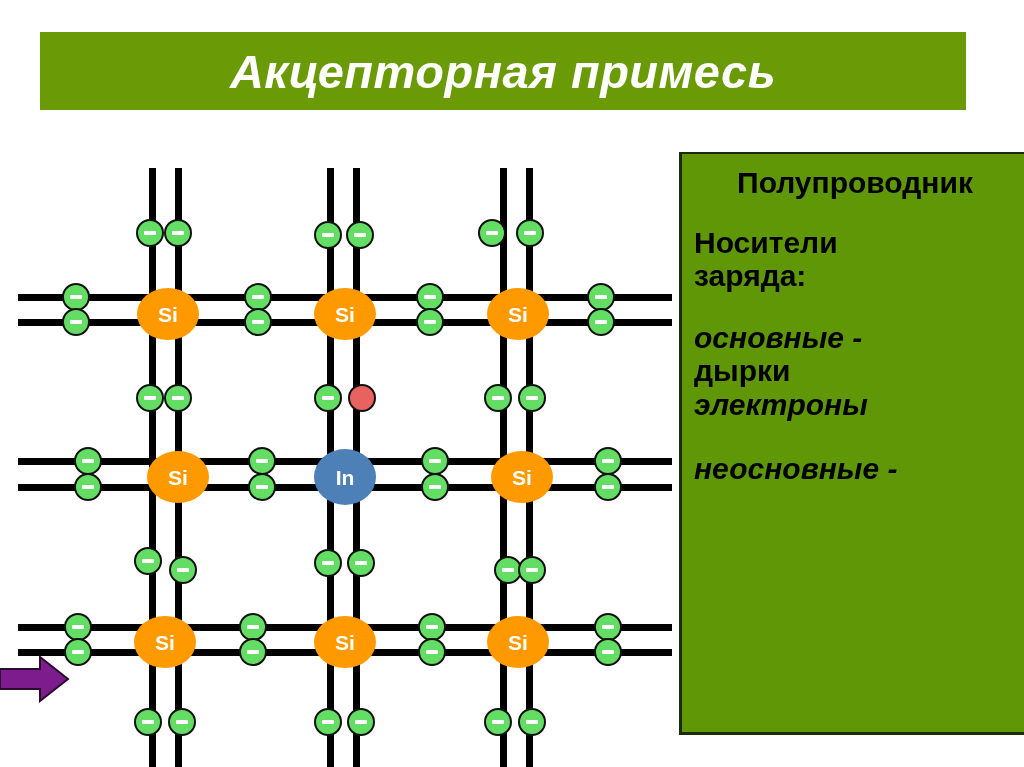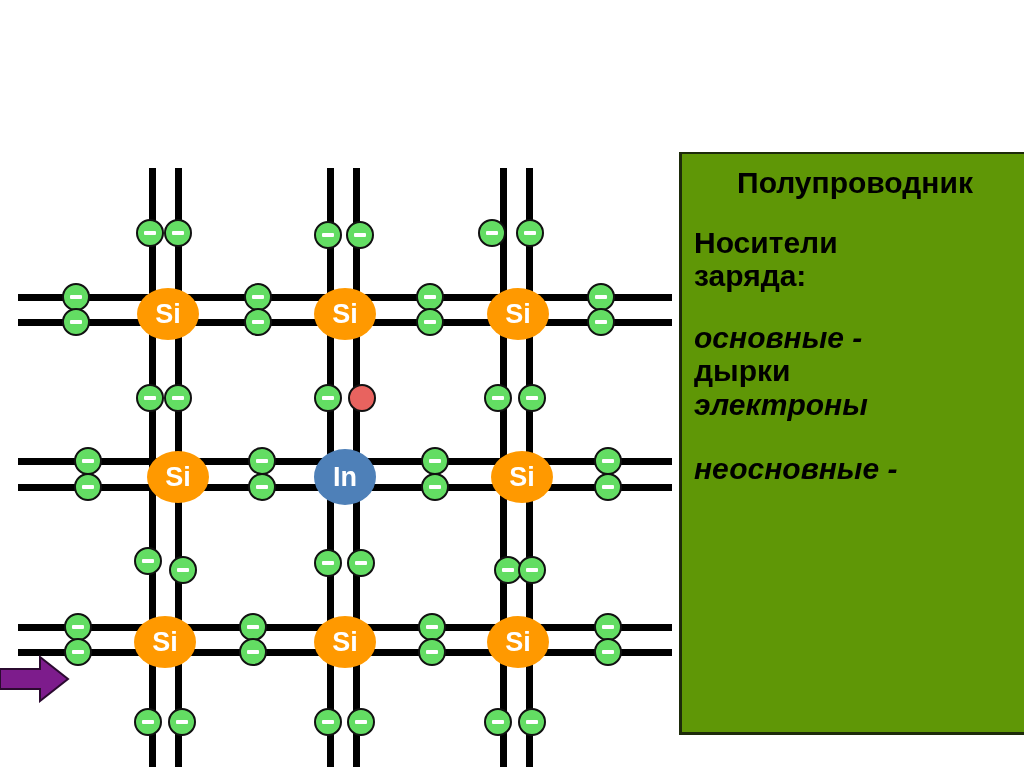--- a/index.html
+++ b/index.html
@@ -71,21 +71,21 @@
     height:7px;
     background:#000000;
   }
 
   .atom{
     position:absolute;
     border-radius:50%;
     display:flex;align-items:center;justify-content:center;
     color:#ffffff;
     font-weight:bold;
-    font-size:27px;
+    font-size:21px;
     line-height:1;
   }
   .atom-si{background:#FF9900;width:62px;height:52px;}
   .atom-in{background:#4E80B8;width:62px;height:56px;}
 
   .electron{
     position:absolute;
     width:28px;height:28px;
     border-radius:50%;
     background:#63DD63;
@@ -113,20 +113,23 @@
     position:absolute;
     left:0px;top:655px;
     width:70px;height:48px;
   }
 </style>
 </head>
 <body>
 
 <div id="stage">
 
+  <div class="title-bar">
+    <div class="title-text">Акцепторная примесь</div>
+  </div>
 
   <div class="lattice" id="lattice">
       <div class="bond-v" style="left: 148.5px; top: 168px; height: 599px; background: rgb(0, 0, 0);"></div>
       <div class="bond-v" style="left: 174.5px; top: 168px; height: 599px; background: rgb(0, 0, 0);"></div>
       <div class="bond-v" style="left: 326.5px; top: 168px; height: 599px; background: rgb(0, 0, 0);"></div>
       <div class="bond-v" style="left: 352.5px; top: 168px; height: 599px; background: rgb(0, 0, 0);"></div>
       <div class="bond-v" style="left: 499.5px; top: 168px; height: 599px; background: rgb(0, 0, 0);"></div>
       <div class="bond-v" style="left: 525.5px; top: 168px; height: 599px; background: rgb(0, 0, 0);"></div>
       <div class="bond-h" style="left: 18px; top: 293.5px; width: 654px; background: rgb(0, 0, 0);"></div>
       <div class="bond-h" style="left: 18px; top: 318.5px; width: 654px; background: rgb(0, 0, 0);"></div>

